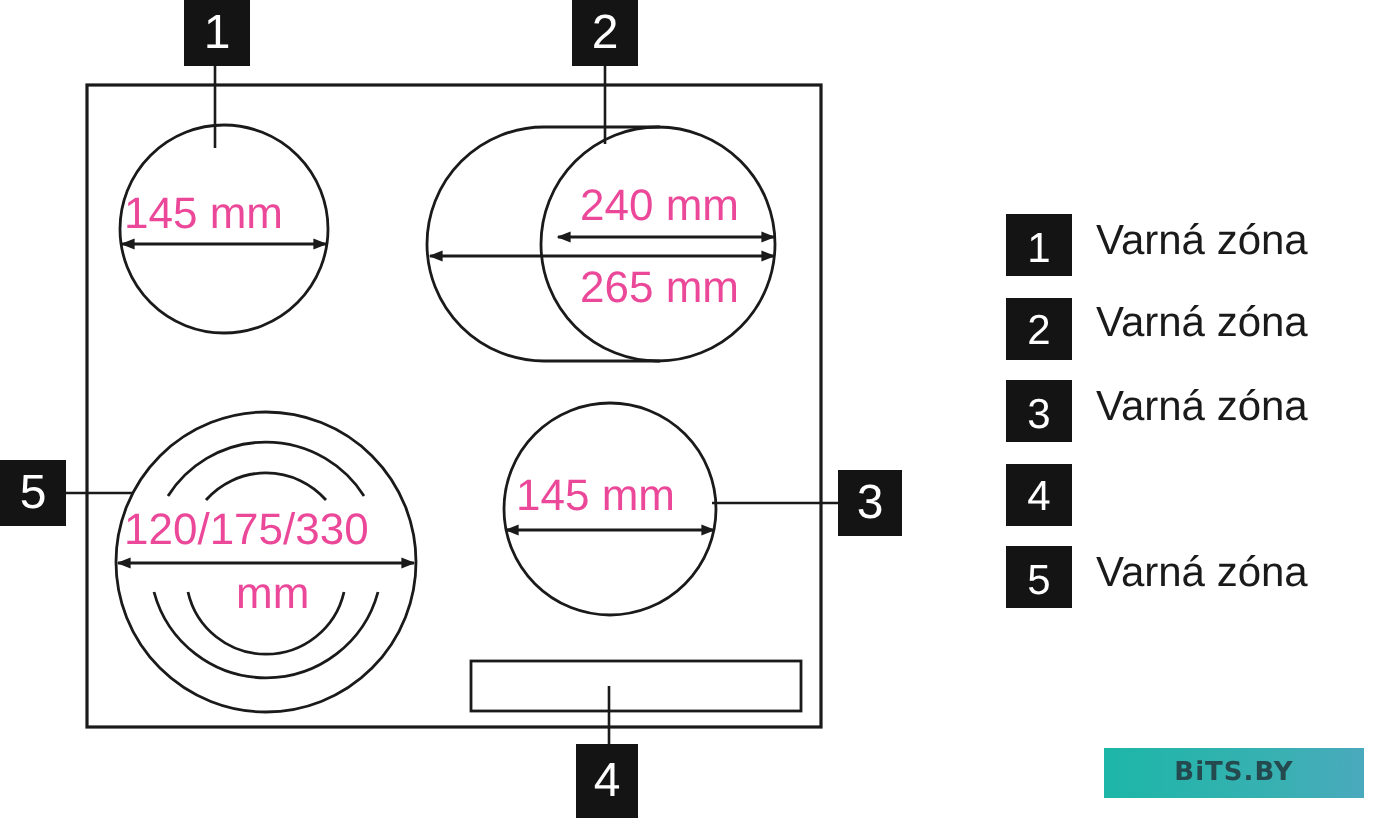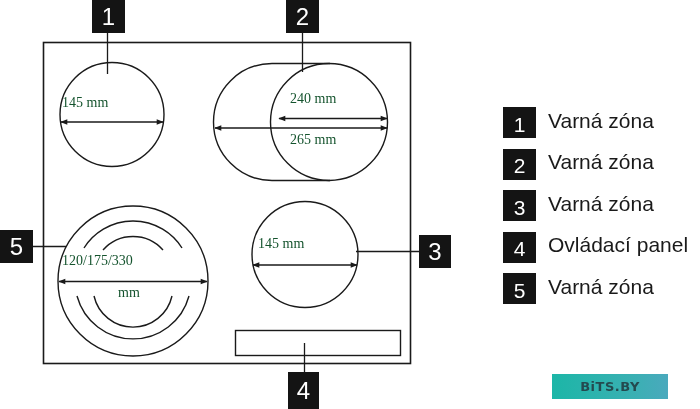--- a/index.html
+++ b/index.html
@@ -2,29 +2,29 @@
 <html><head>
 <meta charset="utf-8">
 <style>
   html, body { margin:0; padding:0; background:#ffffff; }
   body { width:700px; height:409px; position:relative; overflow:hidden;
          font-family:"Liberation Sans", sans-serif; color:#1a1a1a; }
   svg.diagram { position:absolute; left:0; top:0; }
   .badge { position:absolute; background:#141414; color:#ffffff;
            font-family:"Liberation Sans", sans-serif; font-size:24px;
            display:flex; align-items:center; justify-content:center; }
-  .dim { position:absolute; font-family:Liberation Serif, serif;
-         font-size:14px; color:#14532d; white-space:nowrap; line-height:1; }
+  .dim { position:absolute; font-family:Liberation Sans, sans-serif;
+         font-size:22px; color:#ec4899; white-space:nowrap; line-height:1; }
   .legend { position:absolute; left:503px; top:102px; }
   .legend-row { display:flex; align-items:center; height:41.5px; }
   .legend-badge { width:33px; height:31px; background:#141414; color:#fff;
                   font-size:21px; display:flex; align-items:center;
                   justify-content:center; padding-top:4px; box-sizing:border-box; }
   .legend-label { margin-left:12px; font-size:21px; color:#1a1a1a; margin-top:-4px;text-align:center; }
-  .watermark { position:absolute; left:552px; top:374px; width:116px; height:25px;
+  .watermark { position:absolute; left:552px; top:374px; width:130px; height:25px;
                background:linear-gradient(90deg,#1cb6a7 0%,#3ab0b3 70%,#4aa9bd 100%);
                display:flex; align-items:center; justify-content:center;
                font-family:"DejaVu Sans", sans-serif; font-weight:bold; font-size:13px;
                color:#244a4f; letter-spacing:0.5px; }
 </style>
 </head>
 <body>
 
 <svg class="diagram" width="700" height="409" viewBox="0 0 700 409">
   <defs>
@@ -81,21 +81,20 @@
   <div class="legend-row">
     <div class="legend-badge">2</div>
     <div class="legend-label">Varná zóna</div>
   </div>
   <div class="legend-row">
     <div class="legend-badge">3</div>
     <div class="legend-label">Varná zóna</div>
   </div>
   <div class="legend-row">
     <div class="legend-badge">4</div>
-    <div class="legend-label">Ovládací panel</div>
   </div>
   <div class="legend-row">
     <div class="legend-badge">5</div>
     <div class="legend-label">Varná zóna</div>
   </div>
 </div>
 
 <div class="watermark">BiTS.BY</div>
 
 </body></html>

